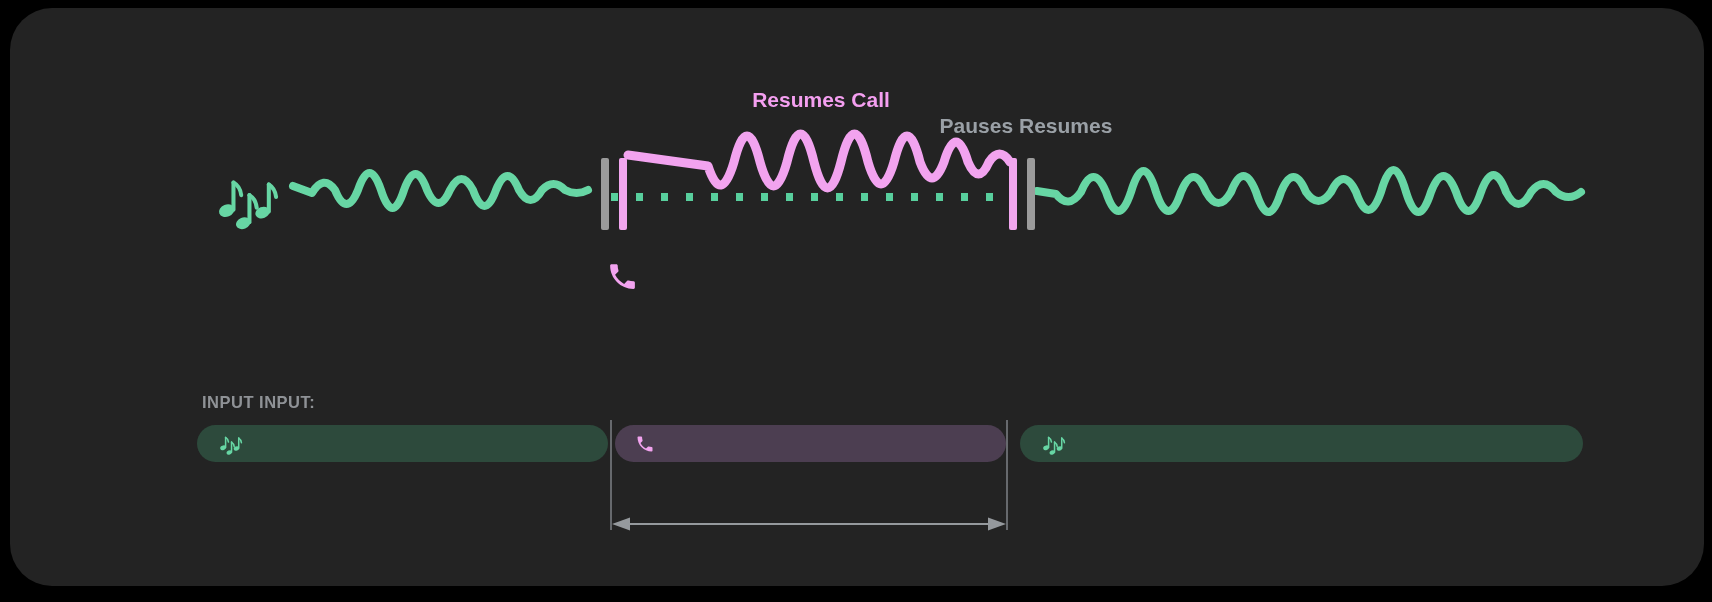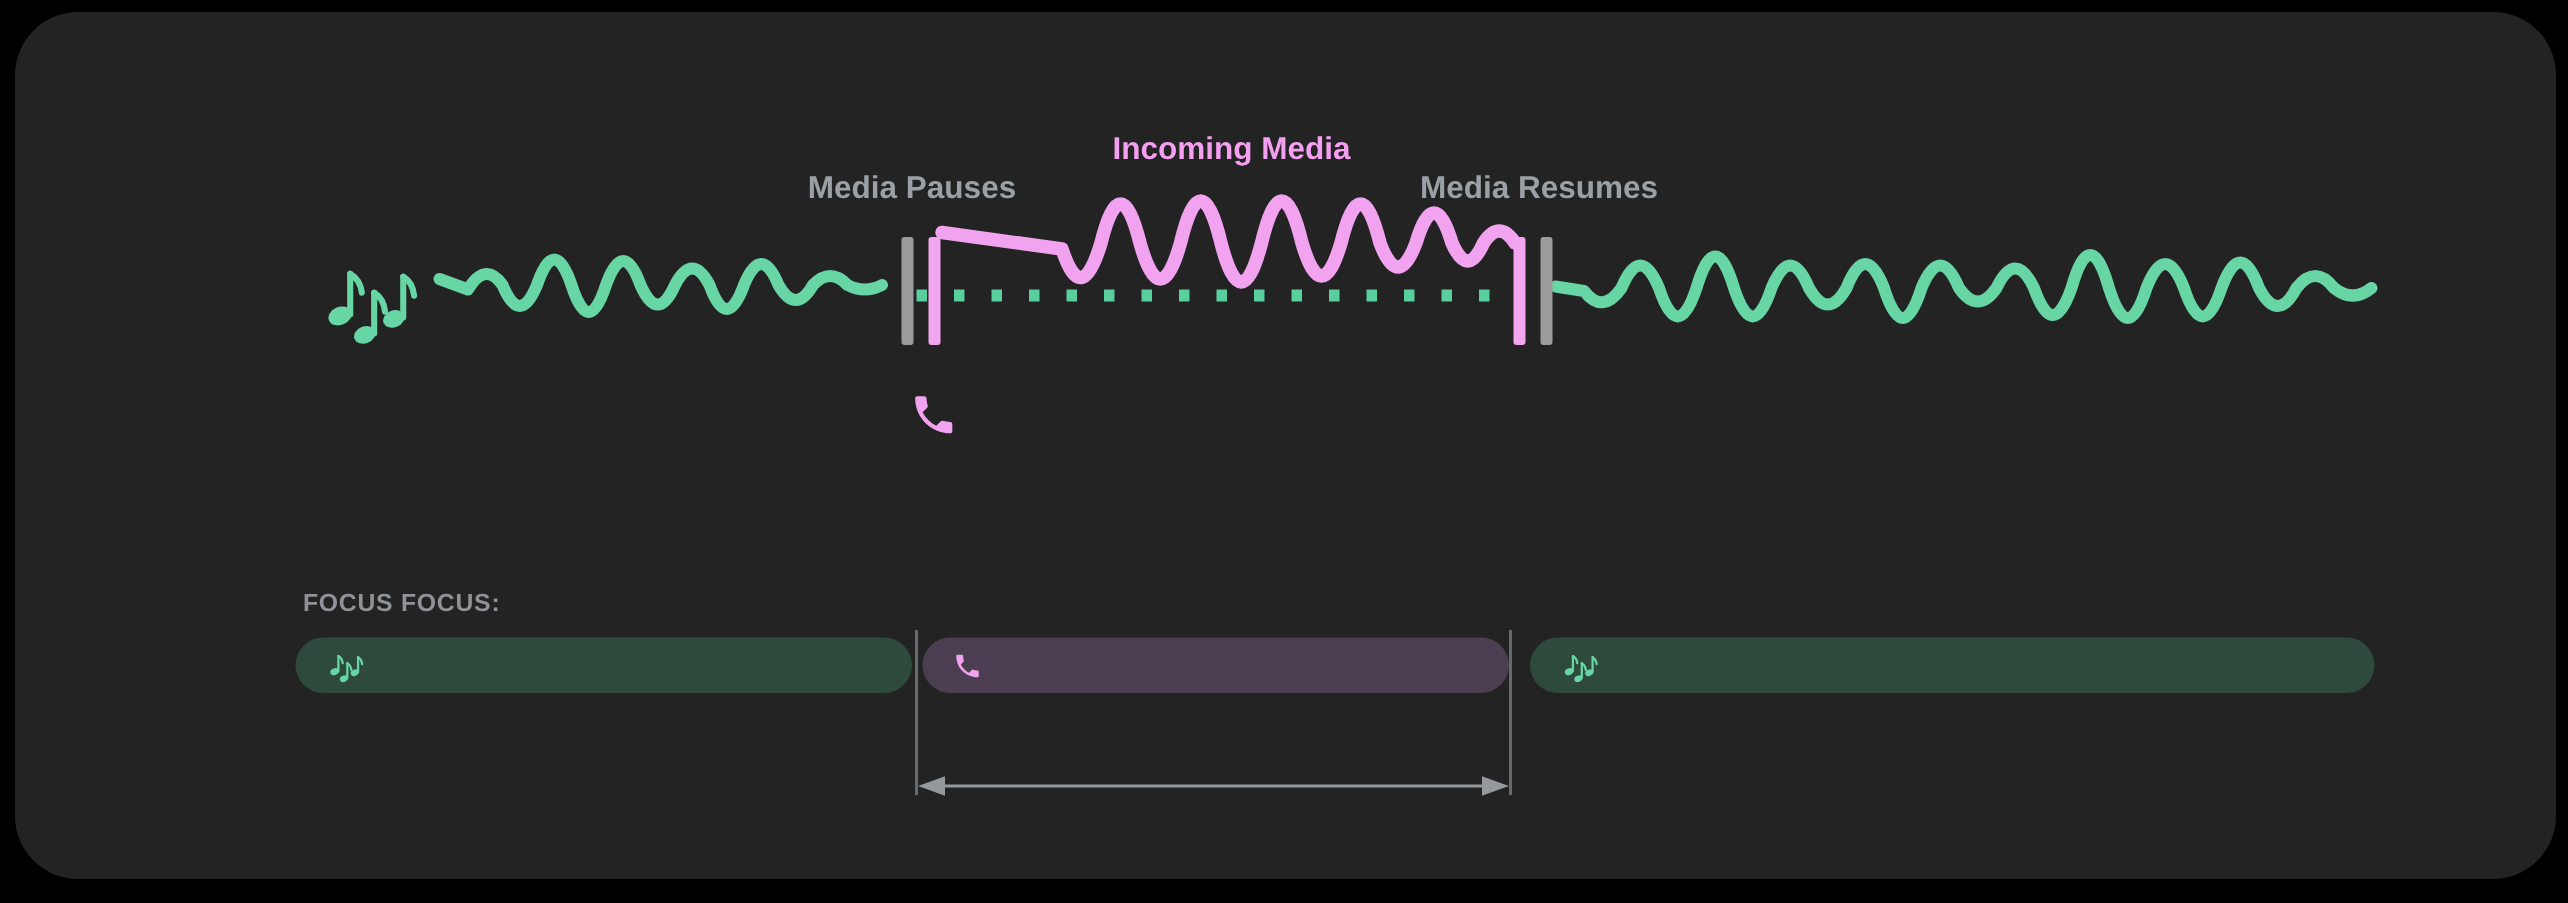--- a/index.html
+++ b/index.html
@@ -43,23 +43,22 @@
     font-size:19px;color:var(--annot);}
   #arrow-svg{position:absolute;left:600px;top:505px;width:398px;height:22px;}
   .icon-mint{color:var(--mint);}
   .icon-pink{color:var(--pink);}
 </style>
 </head>
 <body>
 
 <div class="card">
 
-  <div class="lbl lbl-gray" id="lbl-pauses">Media Pauses</div>
-  <div class="lbl lbl-pink" id="lbl-call">Incoming Media</div>
-  <div class="lbl lbl-gray" id="lbl-resumes">Media Resumes</div>
+  <div class="lbl lbl-pink" id="lbl-call">Resumes Call</div>
+  <div class="lbl lbl-gray" id="lbl-resumes">Pauses Resumes</div>
 
   <svg id="wave-svg" viewBox="0 0 1712 340">
     <defs>
       <symbol id="sym-notes" viewBox="0 0 72 64">
         <g fill="currentColor" stroke="currentColor" stroke-linecap="round" fill-rule="evenodd">
           <ellipse cx="14" cy="44" rx="8.2" ry="6.2" transform="rotate(-22 14 44)" stroke="none"></ellipse>
           <path d="M21,43 V15" stroke-width="4.2" fill="none"></path>
           <path d="M21,15 Q28,19 29,28" stroke-width="4.2" fill="none"></path>
           <ellipse cx="31" cy="57" rx="7.6" ry="5.8" transform="rotate(-22 31 57)" stroke="none"></ellipse>
           <path d="M37.5,56 V28" stroke-width="4.2" fill="none"></path>
@@ -85,21 +84,21 @@
     <path fill="none" stroke="#67d6a4" stroke-width="8" stroke-linecap="round" stroke-linejoin="round" d="M1027,183 L1046,186 Q1058.5,202 1071,184 Q1083.5,154 1096,184 Q1108.5,222 1121,184 Q1133.5,142 1146,184 Q1158.5,222 1171,184 Q1183.5,154 1196,184 Q1208.5,206 1221,184 Q1233.5,152 1246,184 Q1258.5,224 1271,184 Q1283.5,154 1296,184 Q1308.5,202 1321,184 Q1333.5,158 1346,184 Q1358.5,220 1371,184 Q1383.5,140 1396,184 Q1408.5,224 1421,184 Q1433.5,152 1446,184 Q1458.5,222 1471,184 Q1483.5,150 1496,184 Q1508.5,208 1521,184 Q1533.5,168 1546,184 Q1558.5,194 1571,184"></path>
 
     <rect x="591" y="150" width="8" height="72" rx="2" fill="#9b9b9b"></rect>
     <rect x="609" y="150" width="8" height="72" rx="2" fill="#f2a6ef"></rect>
     <rect x="999" y="150" width="8" height="72" rx="2" fill="#f2a6ef"></rect>
     <rect x="1017" y="150" width="8" height="72" rx="2" fill="#9b9b9b"></rect>
 
     <use href="#sym-call" x="596" y="252" width="33" height="33" class="icon-pink"></use>
   </svg>
 
-  <div class="focus-heading">FOCUS FOCUS:</div>
+  <div class="focus-heading">INPUT INPUT:</div>
 
   <div class="focus-bar" id="focus-media-1">
     <svg width="26" height="23" viewBox="0 0 72 64" class="icon-mint">
         <use href="#sym-notes"></use>
       </svg>
   </div>
   <div class="focus-bar" id="focus-call">
     <svg width="20" height="20" viewBox="0 0 24 24" class="icon-pink">
         <use href="#sym-call"></use>
       </svg>

